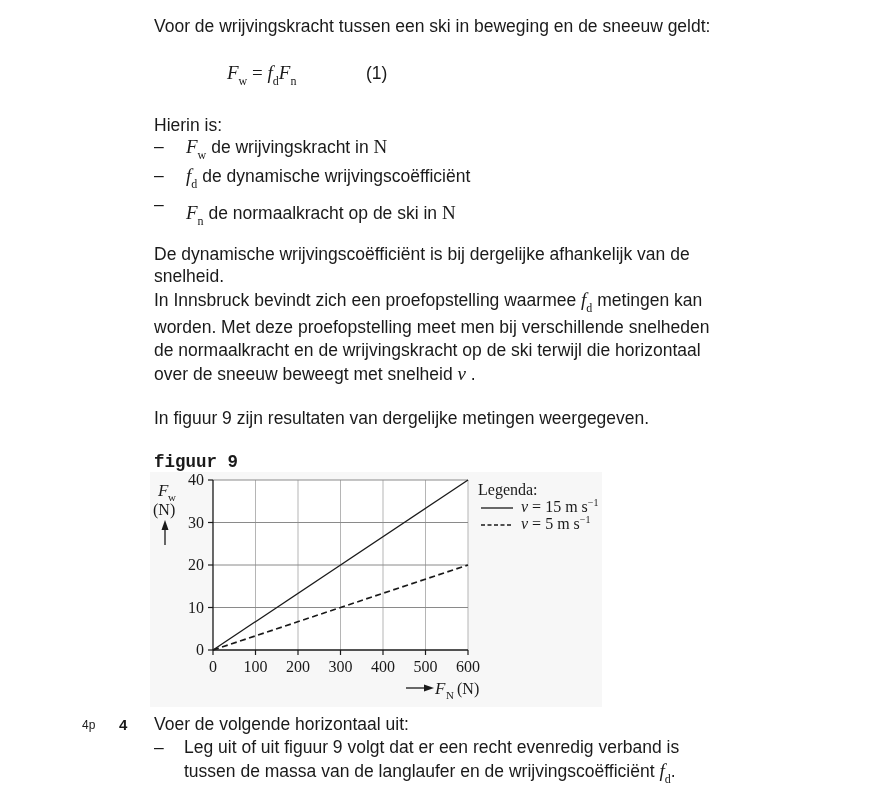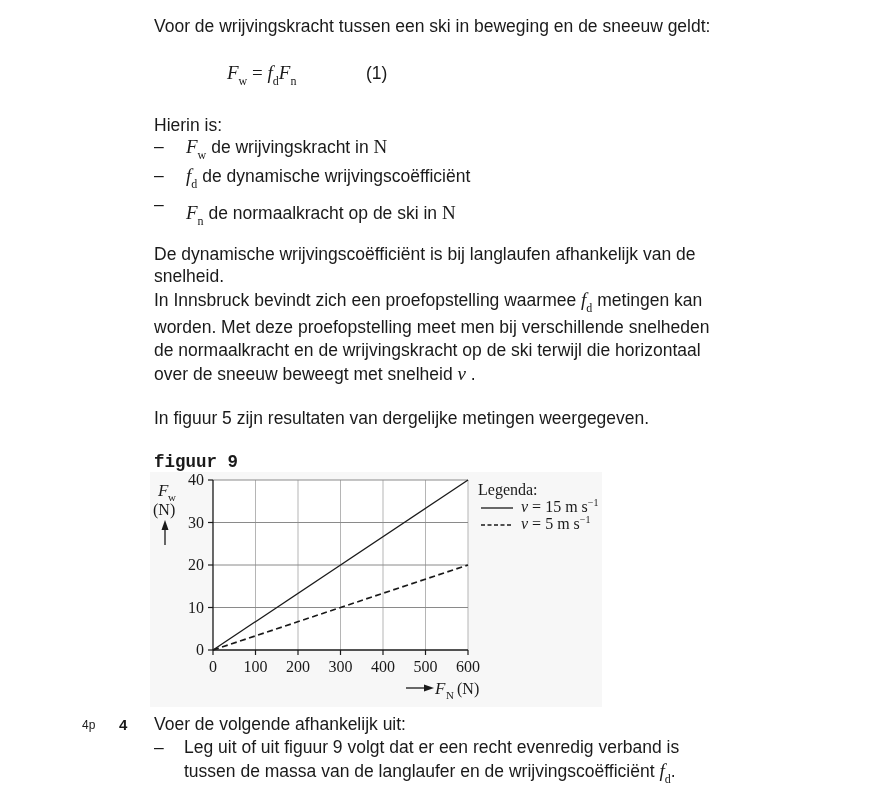--- a/index.html
+++ b/index.html
@@ -40,33 +40,33 @@
   </div>
   <div class="abs" style="left:0; top:194px; width:877px;">
     <span class="dash">–</span>
     <span class="abs" style="left:186px; top:8px;">
       <span class="it" style="font-size:19px;">F</span><span class="sub">n</span>&nbsp;<span>de normaalkracht op de ski in </span><span class="serif" style="font-size:19px;">N</span>
     </span>
   </div>
 </div>
 
 <div>
-  <div class="abs" style="left:154px; top:244px;">De dynamische wrijvingscoëfficiënt is bij langlaufen afhankelijk van de</div>
+  <div class="abs" style="left:154px; top:244px;">De dynamische wrijvingscoëfficiënt is bij dergelijke afhankelijk van de</div>
   <div class="abs" style="left:154px; top:266px;">snelheid.</div>
   <div class="abs" style="left:154px; top:289px;">
     <span>In Innsbruck bevindt zich een proefopstelling waarmee </span><span class="it" style="font-size:19px;">f</span><span class="sub">d</span><span> metingen kan</span>
   </div>
   <div class="abs" style="left:154px; top:317px;">worden. Met deze proefopstelling meet men bij verschillende snelheden</div>
   <div class="abs" style="left:154px; top:340px;">de normaalkracht en de wrijvingskracht op de ski terwijl die horizontaal</div>
   <div class="abs" style="left:154px; top:363px;">
     <span>over de sneeuw beweegt met snelheid </span><span class="it" style="font-size:19px;">v</span><span> .</span>
   </div>
 </div>
 
-<div class="abs" style="left:154px; top:408px;">In figuur 5 zijn resultaten van dergelijke metingen weergegeven.</div>
+<div class="abs" style="left:154px; top:408px;">In figuur 9 zijn resultaten van dergelijke metingen weergegeven.</div>
 
 <div class="fig-bg"></div>
 <div class="abs" style="left:154px; top:452px; font-weight:bold;font-family:Liberation Mono, monospace;">figuur 9</div>
 
 <svg class="abs" style="left:0; top:0;" width="877" height="786">
   <g id="grid">
       <rect x="213" y="480" width="255" height="170" fill="#ffffff"></rect>
       <line x1="255.5" y1="480" x2="255.5" y2="650" stroke="#b5b5b5" stroke-width="1"></line>
       <line x1="298" y1="480" x2="298" y2="650" stroke="#b5b5b5" stroke-width="1"></line>
       <line x1="340.5" y1="480" x2="340.5" y2="650" stroke="#b5b5b5" stroke-width="1"></line>
@@ -131,18 +131,18 @@
 
   <text x="478" y="495" font-size="16">Legenda:</text>
   <line x1="481" y1="508" x2="513" y2="508" stroke="#1a1a1a" stroke-width="1.3"></line>
   <text x="521" y="512" font-size="16"><tspan font-style="italic">v</tspan><tspan> = 15 m s</tspan><tspan dy="-6" font-size="10">−1</tspan></text>
   <line x1="481" y1="525" x2="513" y2="525" stroke="#1a1a1a" stroke-width="1.6" stroke-dasharray="4,2.5"></line>
   <text x="521" y="529" font-size="16"><tspan font-style="italic">v</tspan><tspan> = 5 m s</tspan><tspan dy="-6" font-size="10">−1</tspan></text>
 </svg>
 
 <div class="abs" style="left:82px; top:718px; font-size:12px;">4p</div>
 <div class="abs" style="left:119px; top:716px; font-size:15px; font-weight:bold;">4</div>
-<div class="abs" style="left:154px; top:714px;">Voer de volgende afhankelijk uit:</div>
+<div class="abs" style="left:154px; top:714px;">Voer de volgende horizontaal uit:</div>
 <div class="abs" style="left:154px; top:737px;">–</div>
 <div class="abs" style="left:184px; top:737px;">Leg uit of uit figuur 9 volgt dat er een recht evenredig verband is</div>
 <div class="abs" style="left:184px; top:760px;">
   <span>tussen de massa van de langlaufer en de wrijvingscoëfficiënt </span><span class="it" style="font-size:19px;">f</span><span class="sub">d</span><span>.</span>
 </div>
 
 </body></html>

